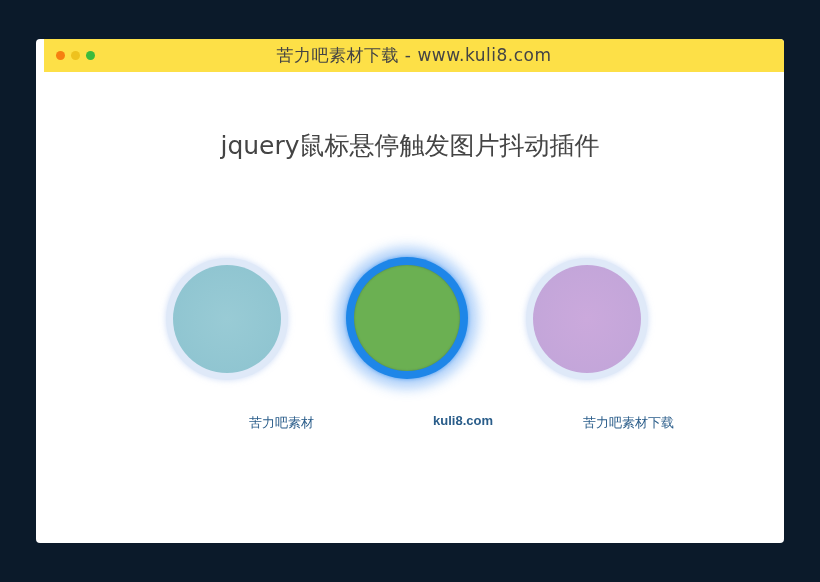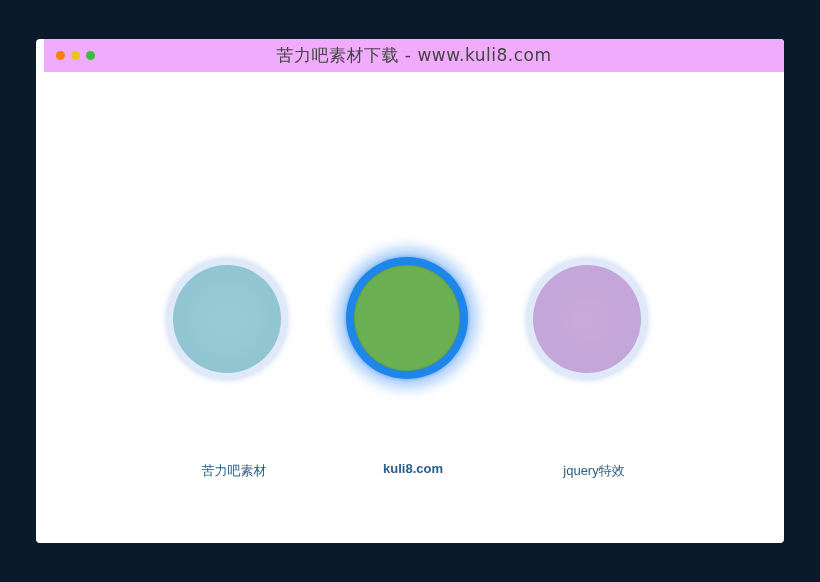--- a/index.html
+++ b/index.html
@@ -6,66 +6,67 @@
   body {
     width:820px; height:582px; background:#0b1a2a;
     font-family:"DejaVu Sans","Liberation Sans",sans-serif;
     position:relative; overflow:hidden;
   }
   .window {
     position:absolute; left:36px; top:39px; width:748px; height:504px;
     background:#ffffff; border-radius:4px; overflow:hidden;
   }
   .titlebar {
-    height:33px; background:#f0abfc; position:relative;margin-left:8px;
+    height:33px; background:#fde047; position:relative;margin-left:8px;
   }
   .dot { position:absolute; top:12px; width:9px; height:9px; border-radius:50%; }
   .dot.red { left:12px; }
   .dot.yellow { left:27px; }
   .dot.green { left:42px; }
   .title-text {
     position:absolute; left:0; right:0; top:0; line-height:33px;
     text-align:center; font-size:17px; color:#444; letter-spacing:0.5px;
   }
   .heading {
     position:absolute; left:0; right:0; top:90px; text-align:center;
     font-size:25px; color:#444;
   }
   .circle-wrap { position:absolute; border-radius:50%; }
   .circle { position:absolute; border-radius:50%; }
   .caption {
-    position:absolute; width:160px; text-align:center; font-size:13px;
-    color:#2a5d8a; font-family:"Liberation Sans","DejaVu Sans",sans-serif;margin-top:48px;
+    position:absolute; width:160px; text-align:right; font-size:13px;
+    color:#2a5d8a; font-family:"Liberation Sans","DejaVu Sans",sans-serif;
   }
 </style>
 </head>
 <body>
 
 <div class="window">
   <div class="titlebar">
     <span class="dot red" style="background: rgb(246, 127, 16);"></span>
     <span class="dot yellow" style="background: rgb(238, 194, 30);"></span>
     <span class="dot green" style="background: rgb(60, 187, 60);"></span>
     <div class="title-text">苦力吧素材下载 - www.kuli8.com</div>
   </div>
 
+  <div class="heading">jquery鼠标悬停触发图片抖动插件</div>
 
   <div>
     <div class="circle-wrap" style="left:130px; top:219px; width:122px; height:122px; background:#dfe9f8; box-shadow:0 0 6px rgba(170,195,240,0.6);">
       <div class="circle" style="left:7px; top:7px; width:108px; height:108px; background:radial-gradient(circle,#99cbd5 0%,#8ec4d0 85%,#9fb4c0 100%);"></div>
     </div>
     <div class="caption" style="left:118px; top:375px;">苦力吧素材</div>
   </div>
 
   <div>
     <div class="circle-wrap" style="left:310px; top:218px; width:122px; height:122px; background:#1e86e8; box-shadow:0 0 12px 10px rgba(90,160,245,0.45), 0 0 4px rgba(30,130,230,0.8);">
       <div class="circle" style="left:8px; top:8px; width:106px; height:106px; background:#6bb052; box-shadow:inset 0 0 2px rgba(60,80,60,0.5);"></div>
     </div>
     <div class="caption" style="left:297px; top:374px;font-weight:bold;">kuli8.com</div>
   </div>
 
   <div>
     <div class="circle-wrap" style="left:490px; top:219px; width:122px; height:122px; background:#dfe9f8; box-shadow:0 0 6px rgba(170,195,240,0.6);">
       <div class="circle" style="left:7px; top:7px; width:108px; height:108px; background:radial-gradient(circle,#cba9dc 0%,#c2a5d9 85%,#a9a8c4 100%);"></div>
     </div>
-    <div class="caption" style="left:478px; top:375px;">jquery特效</div>
+    <div class="caption" style="left:478px; top:375px;">苦力吧素材下载</div>
   </div>
 </div>
 
 </body></html>

